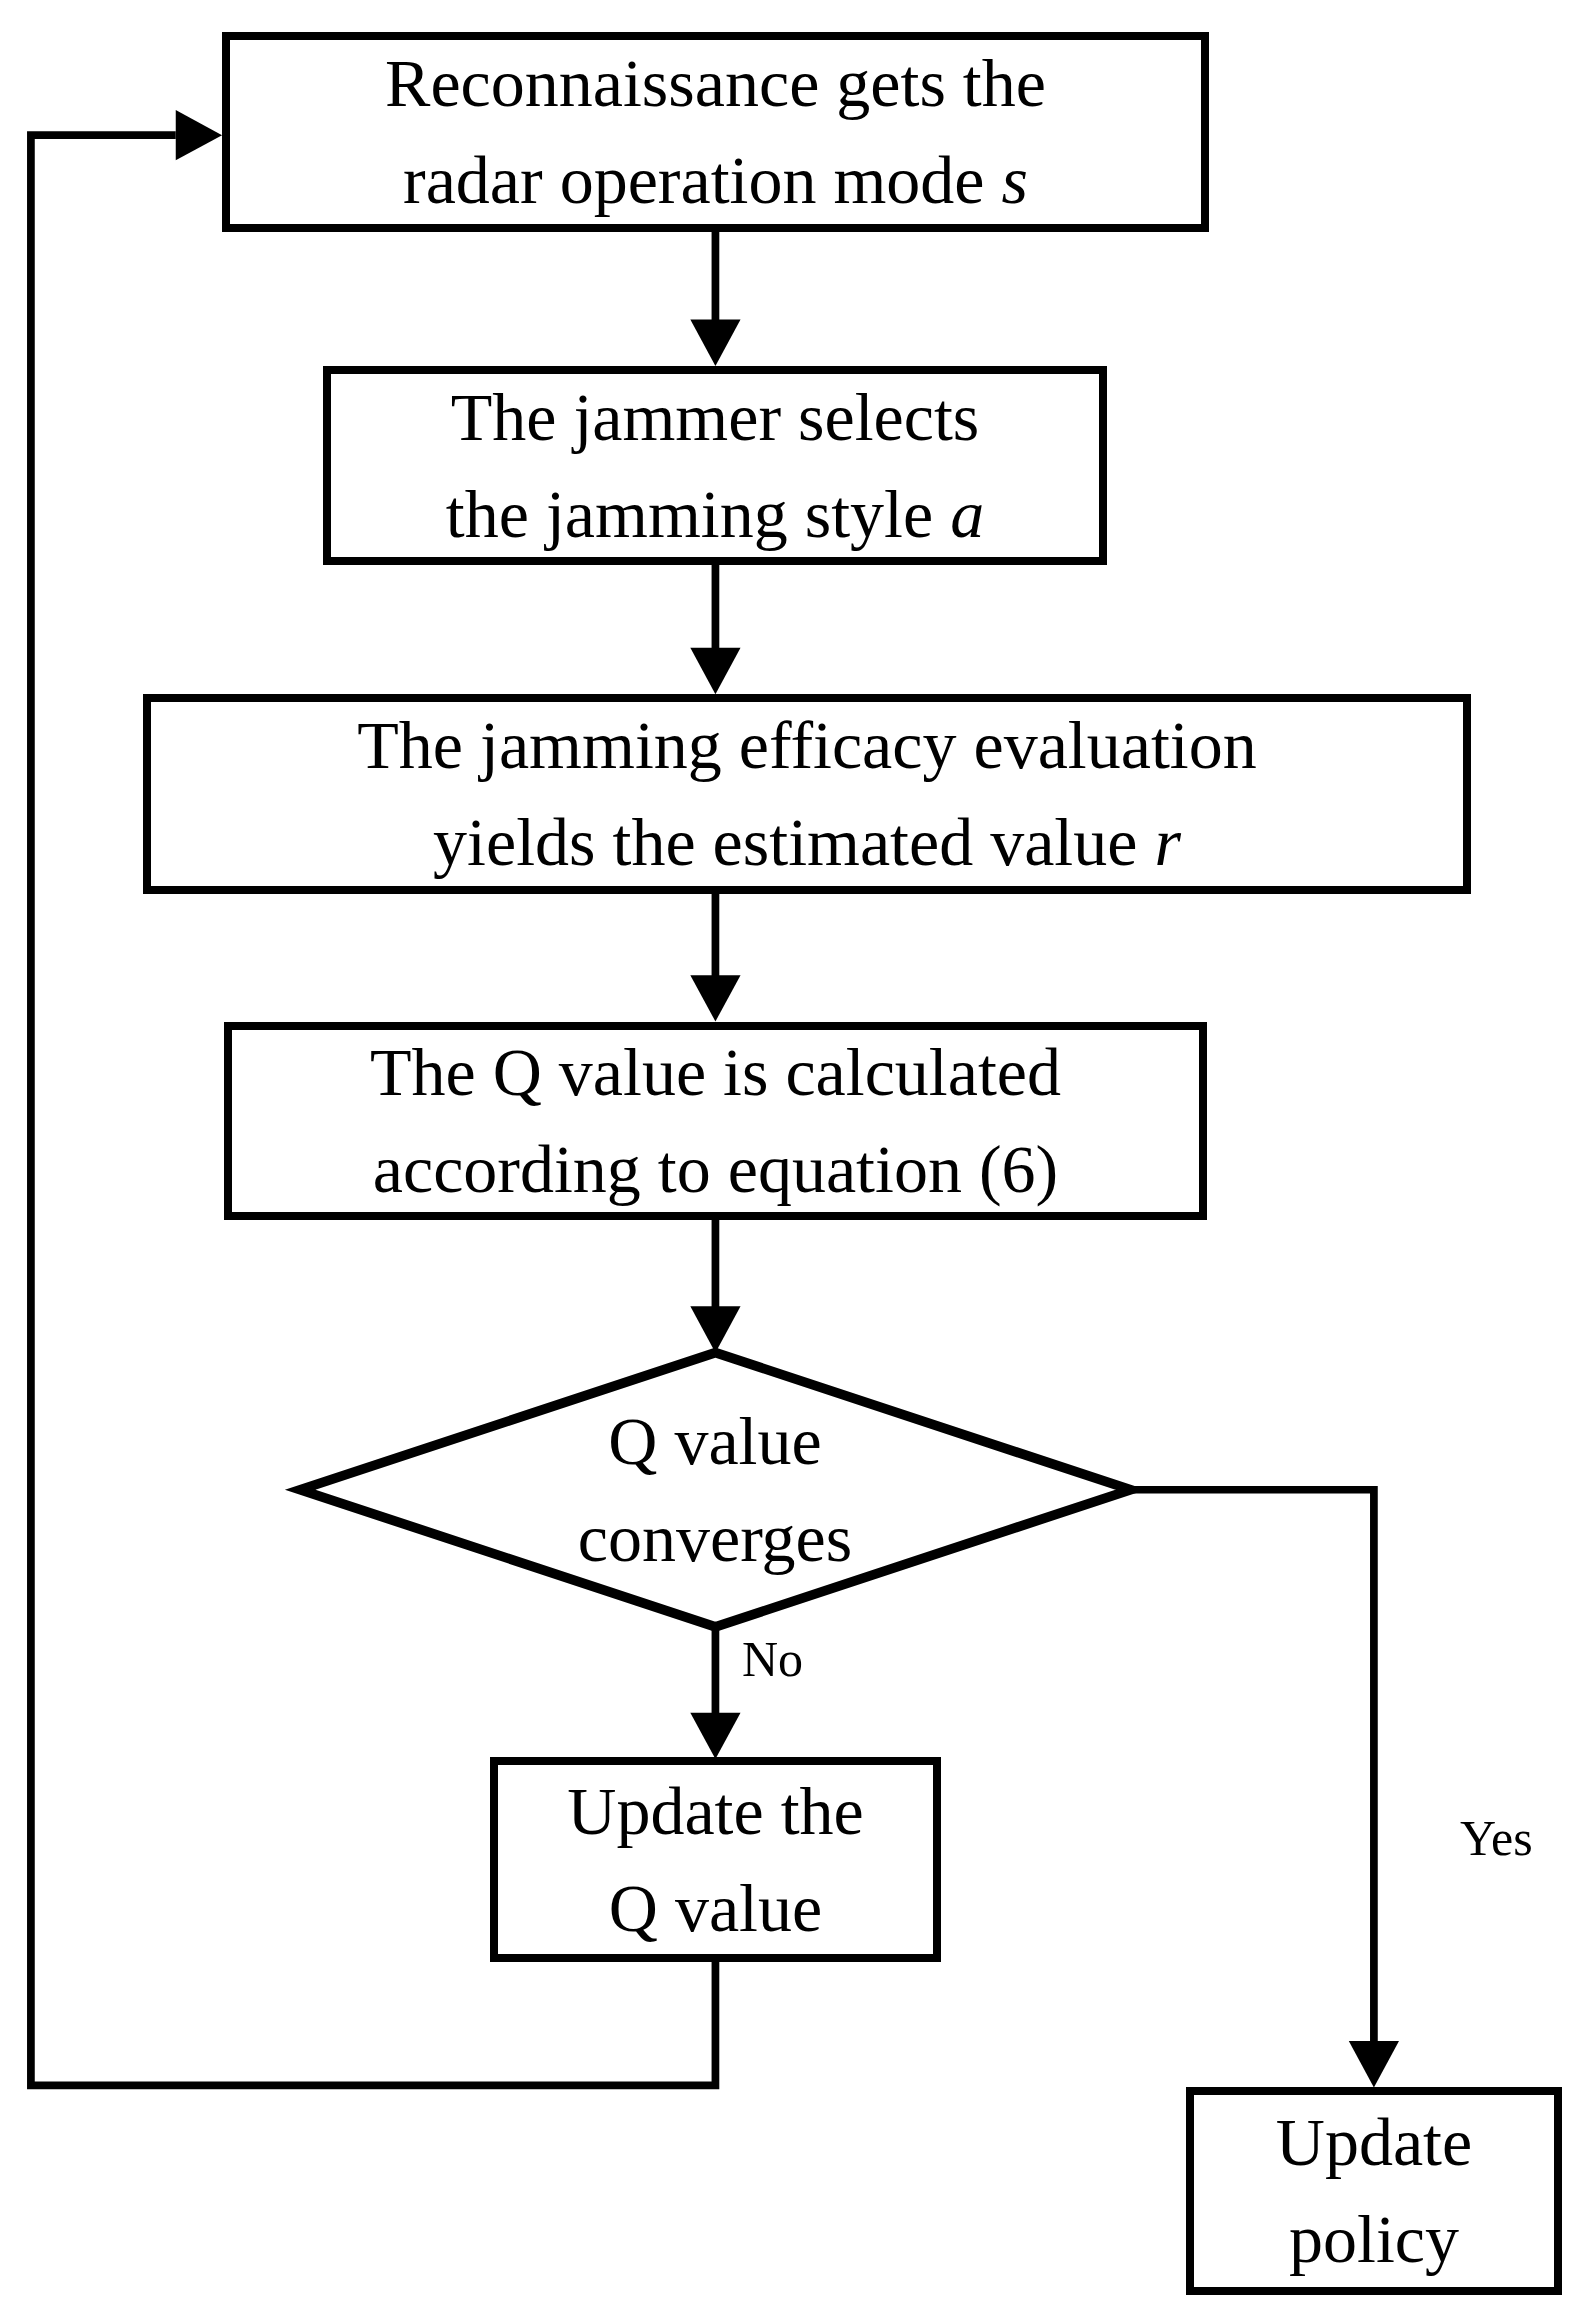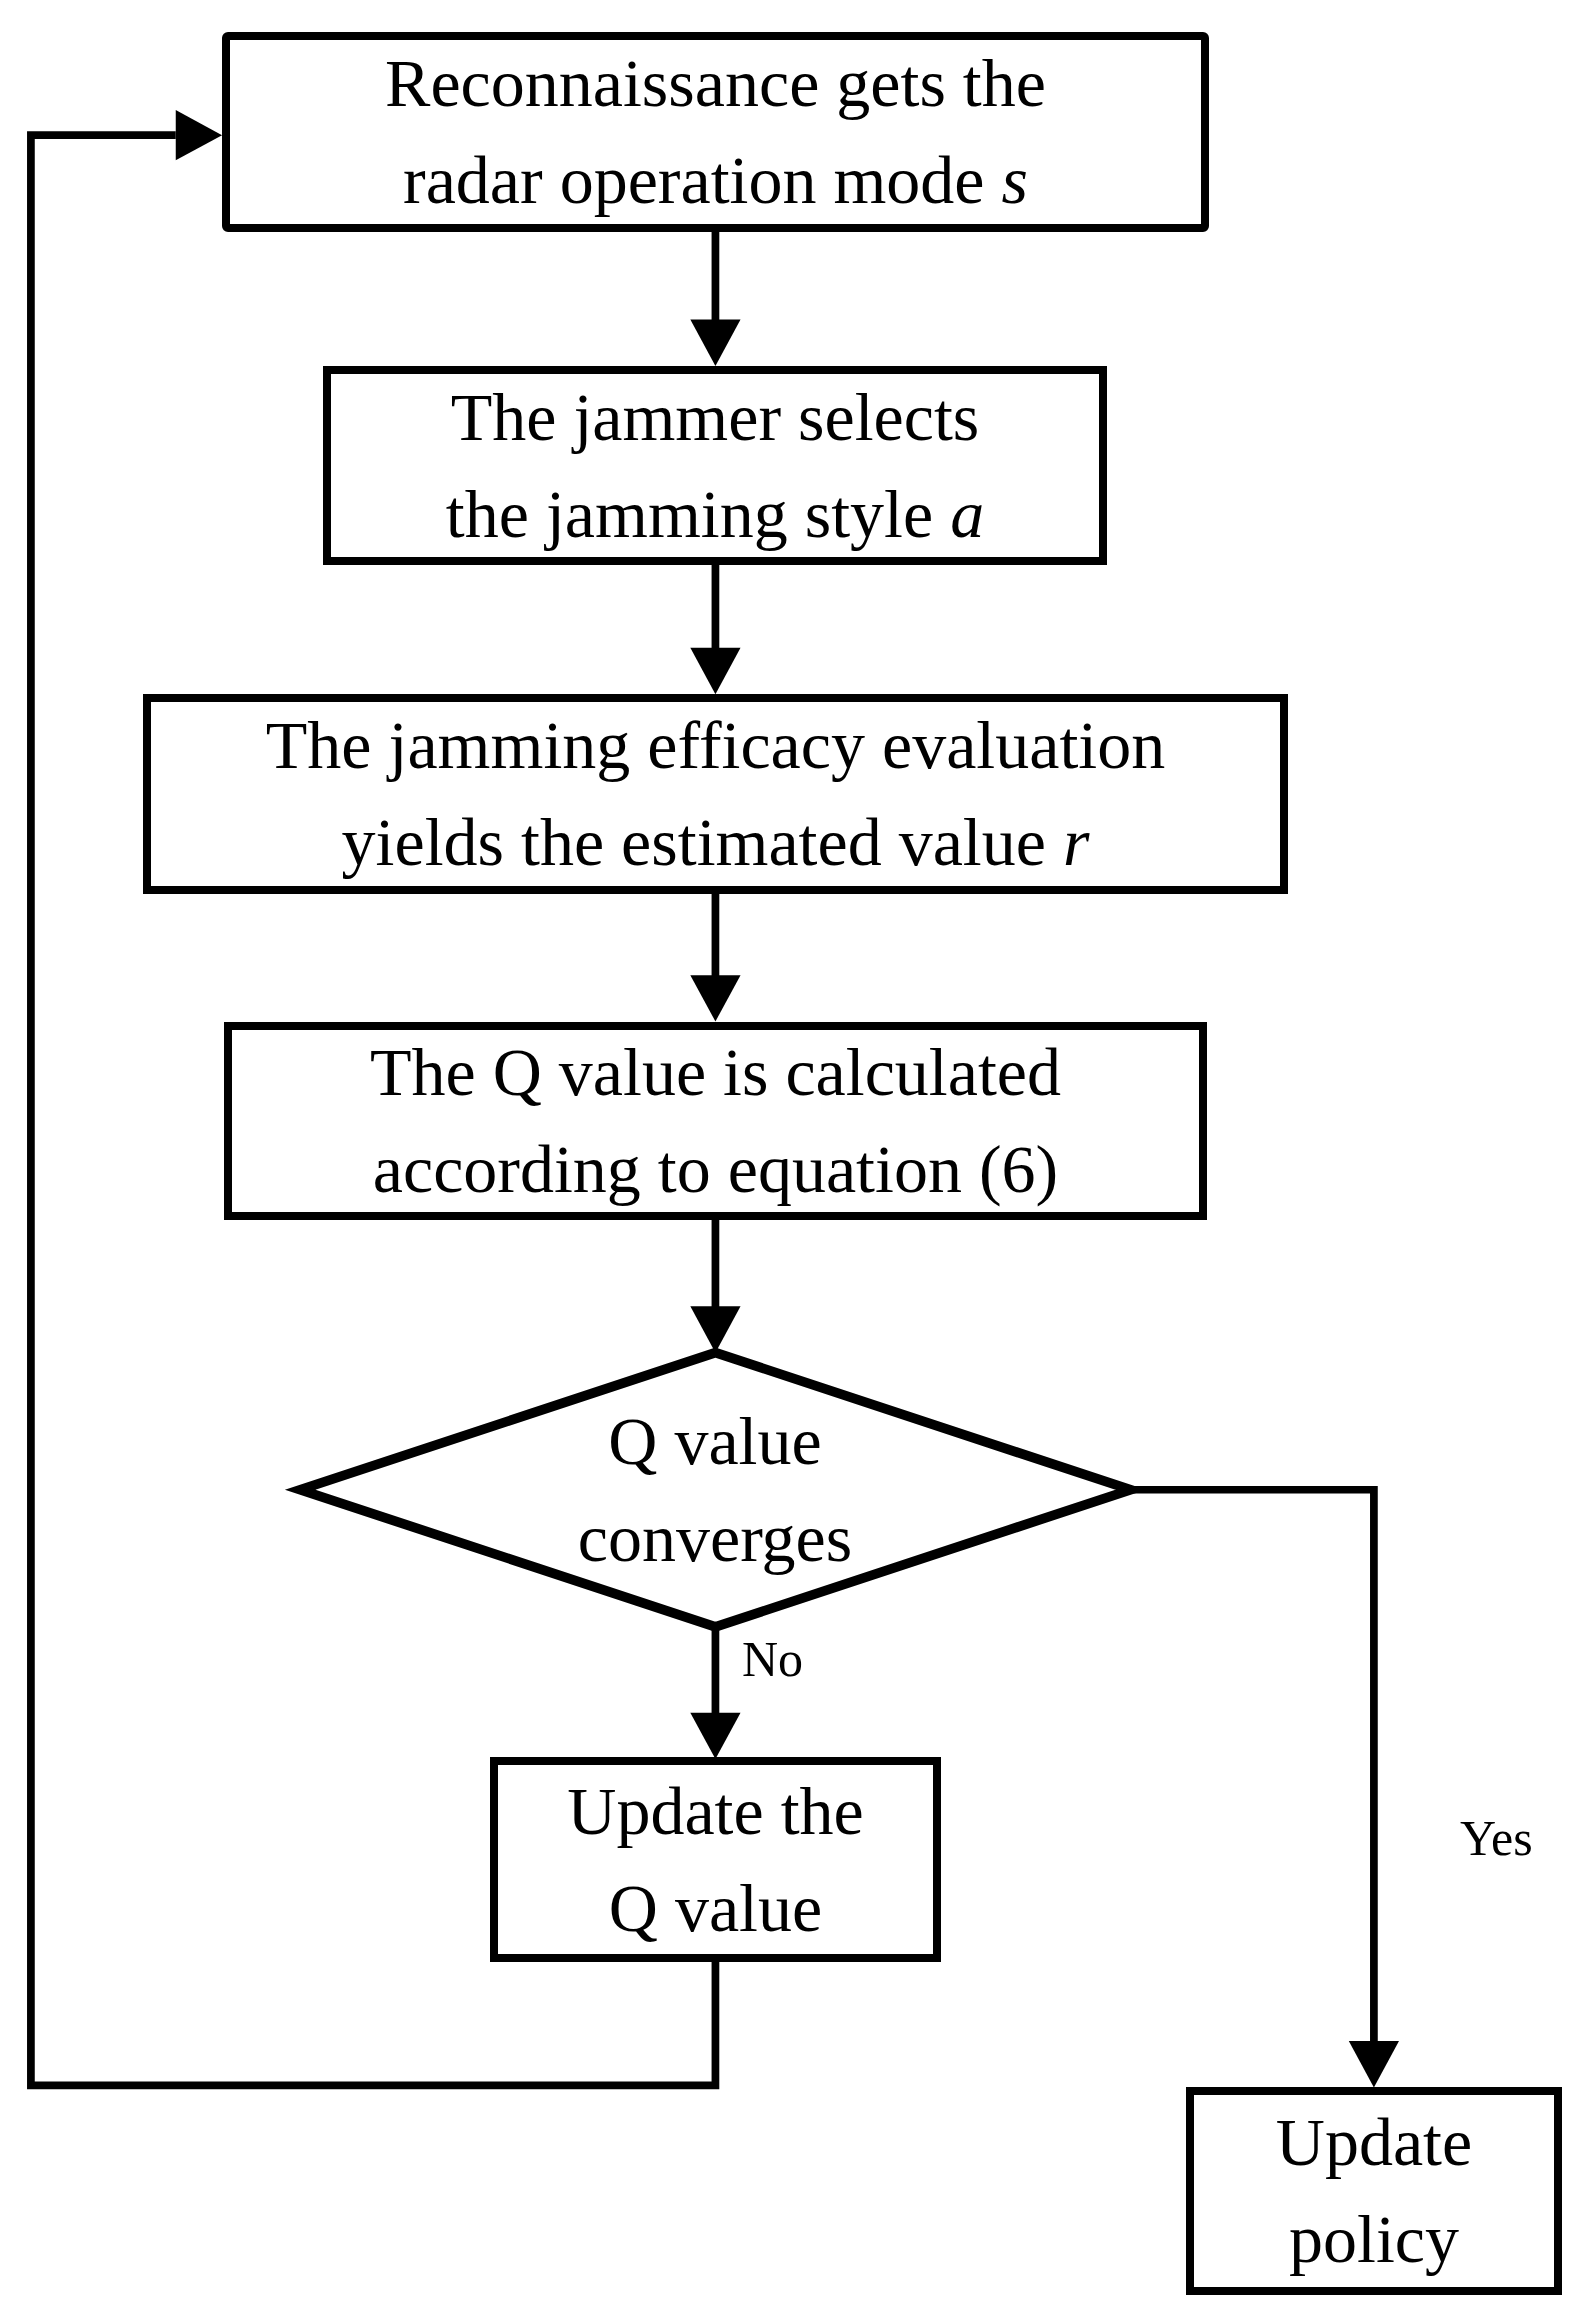--- a/index.html
+++ b/index.html
@@ -74,31 +74,31 @@
     <line x1="741" y1="1685" x2="741" y2="1813" stroke="#000" stroke-width="8"></line>
     <polygon points="715,1774 767,1774 741,1822" fill="#000"></polygon>
 
     <polyline points="741,2032 741,2160 32,2160 32,140 182,140" fill="none" stroke="#000" stroke-width="8"></polyline>
     <polygon points="182,114 182,166 230,140" fill="#000"></polygon>
 
     <polyline points="1168,1543 1423,1543 1423,2153" fill="none" stroke="#000" stroke-width="8"></polyline>
     <polygon points="1397,2114 1449,2114 1423,2162" fill="#000"></polygon>
   </svg>
 
-  <div class="node" style="left:222px; top:32px; width:987px; height:200px;border-radius:6px;">
+  <div class="node" style="left:222px; top:32px; width:987px; height:200px;">
     <div><span>Reconnaissance gets the</span></div>
     <div><span>radar operation mode </span><i class="var">s</i></div>
   </div>
 
   <div class="node" style="left:323px; top:366px; width:784px; height:199px;">
     <div><span>The jammer selects</span></div>
     <div><span>the jamming style </span><i class="var">a</i></div>
   </div>
 
-  <div class="node" style="left:143px; top:694px; width:1145px; height:200px;">
+  <div class="node" style="left:143px; top:694px; width:1328px; height:200px;">
     <div><span>The jamming efficacy evaluation</span></div>
     <div><span>yields the estimated value </span><i class="var">r</i></div>
   </div>
 
   <div class="node" style="left:224px; top:1022px; width:983px; height:198px;">
     <div><span>The Q value is calculated</span></div>
     <div><span>according to equation (6)</span><i class="var"></i></div>
   </div>
 
   <div class="diamond-text" style="left:300px; top:1353px; width:830px; height:274px;">

